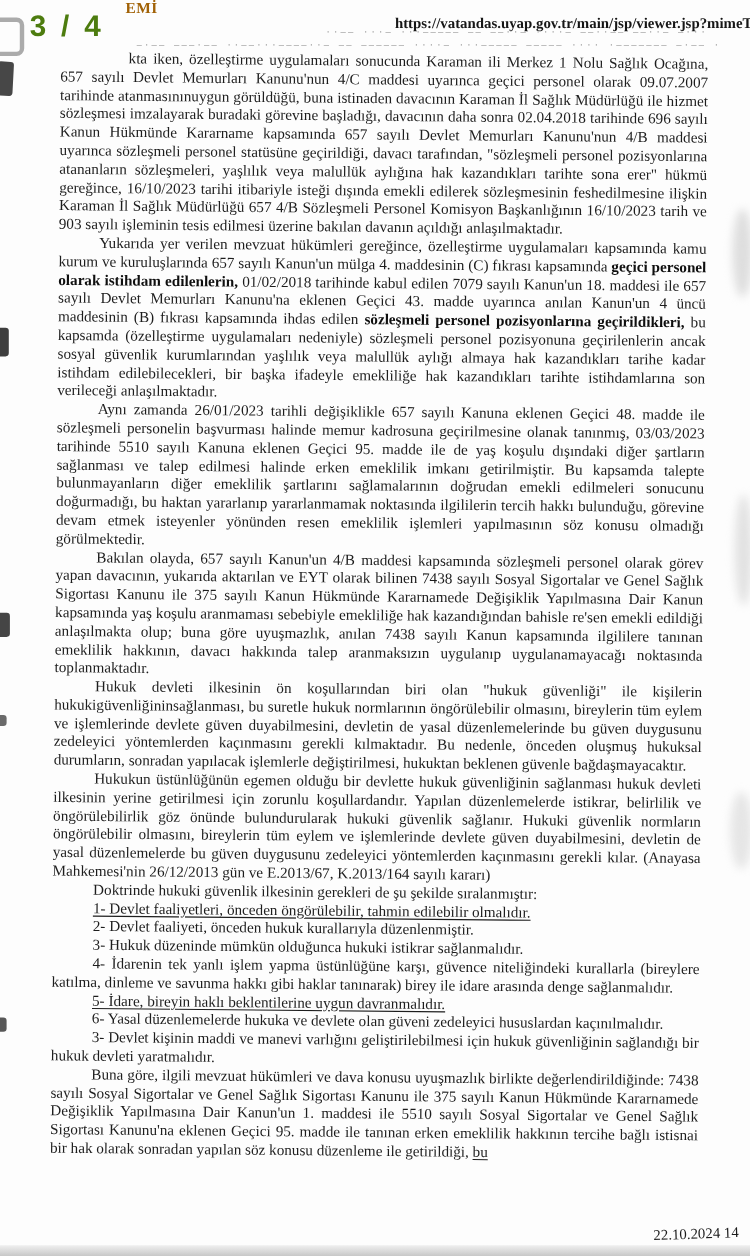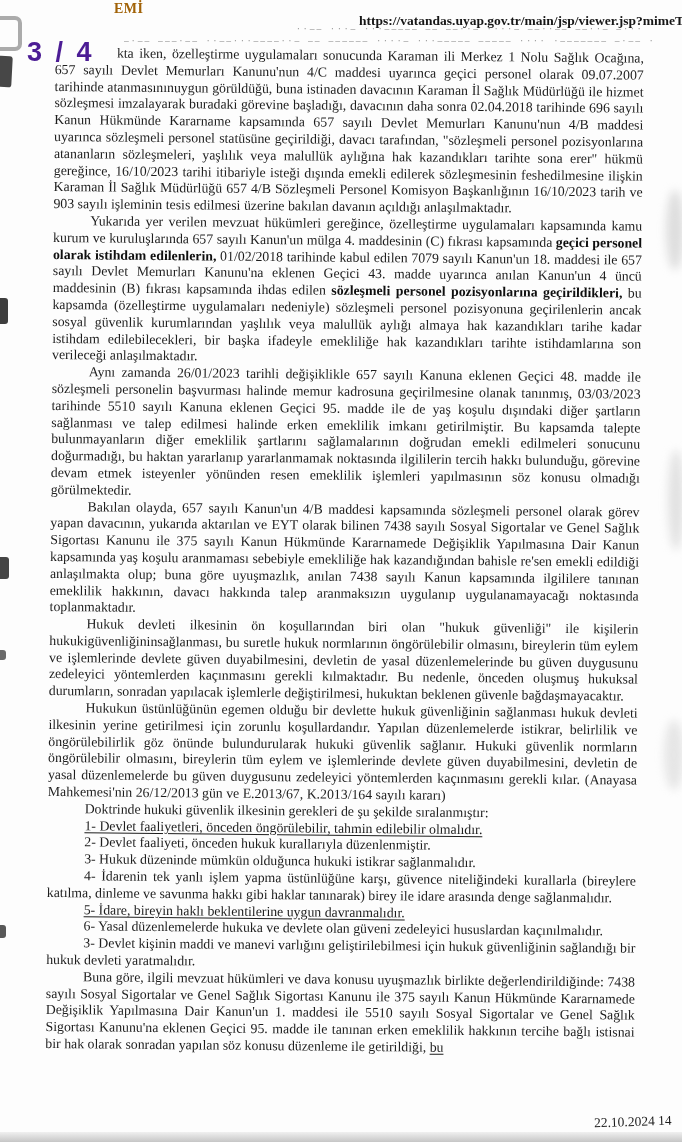--- a/index.html
+++ b/index.html
@@ -8,21 +8,21 @@
     background:#fdfdfd;font-family:"Liberation Serif",serif;
   }
   
   .pi-icon{
     position:absolute;left:-16px;top:16px;width:30px;height:27px;
     border:4px solid #ababab;border-radius:7px;background:transparent;
   }
   .pi-text{
     position:absolute;left:27px;top:9px;
     font-family:"Liberation Sans",sans-serif;font-size:27px;font-weight:bold;
-    color:#4c1d95;letter-spacing:3px;white-space:nowrap;margin-top:28px;
+    color:#4d7c0f;letter-spacing:3px;white-space:nowrap;
   }
   
   .scan{position:absolute;inset:0;}
   .hdr-frag{
     position:absolute;left:114px;top:1px;font-size:14px;font-weight:bold;
     color:#a16207;letter-spacing:.5px;
   }
   .hdr-url{
     position:absolute;left:359px;top:13px;font-size:13.5px;font-weight:600;
     color:#161616;white-space:nowrap;

